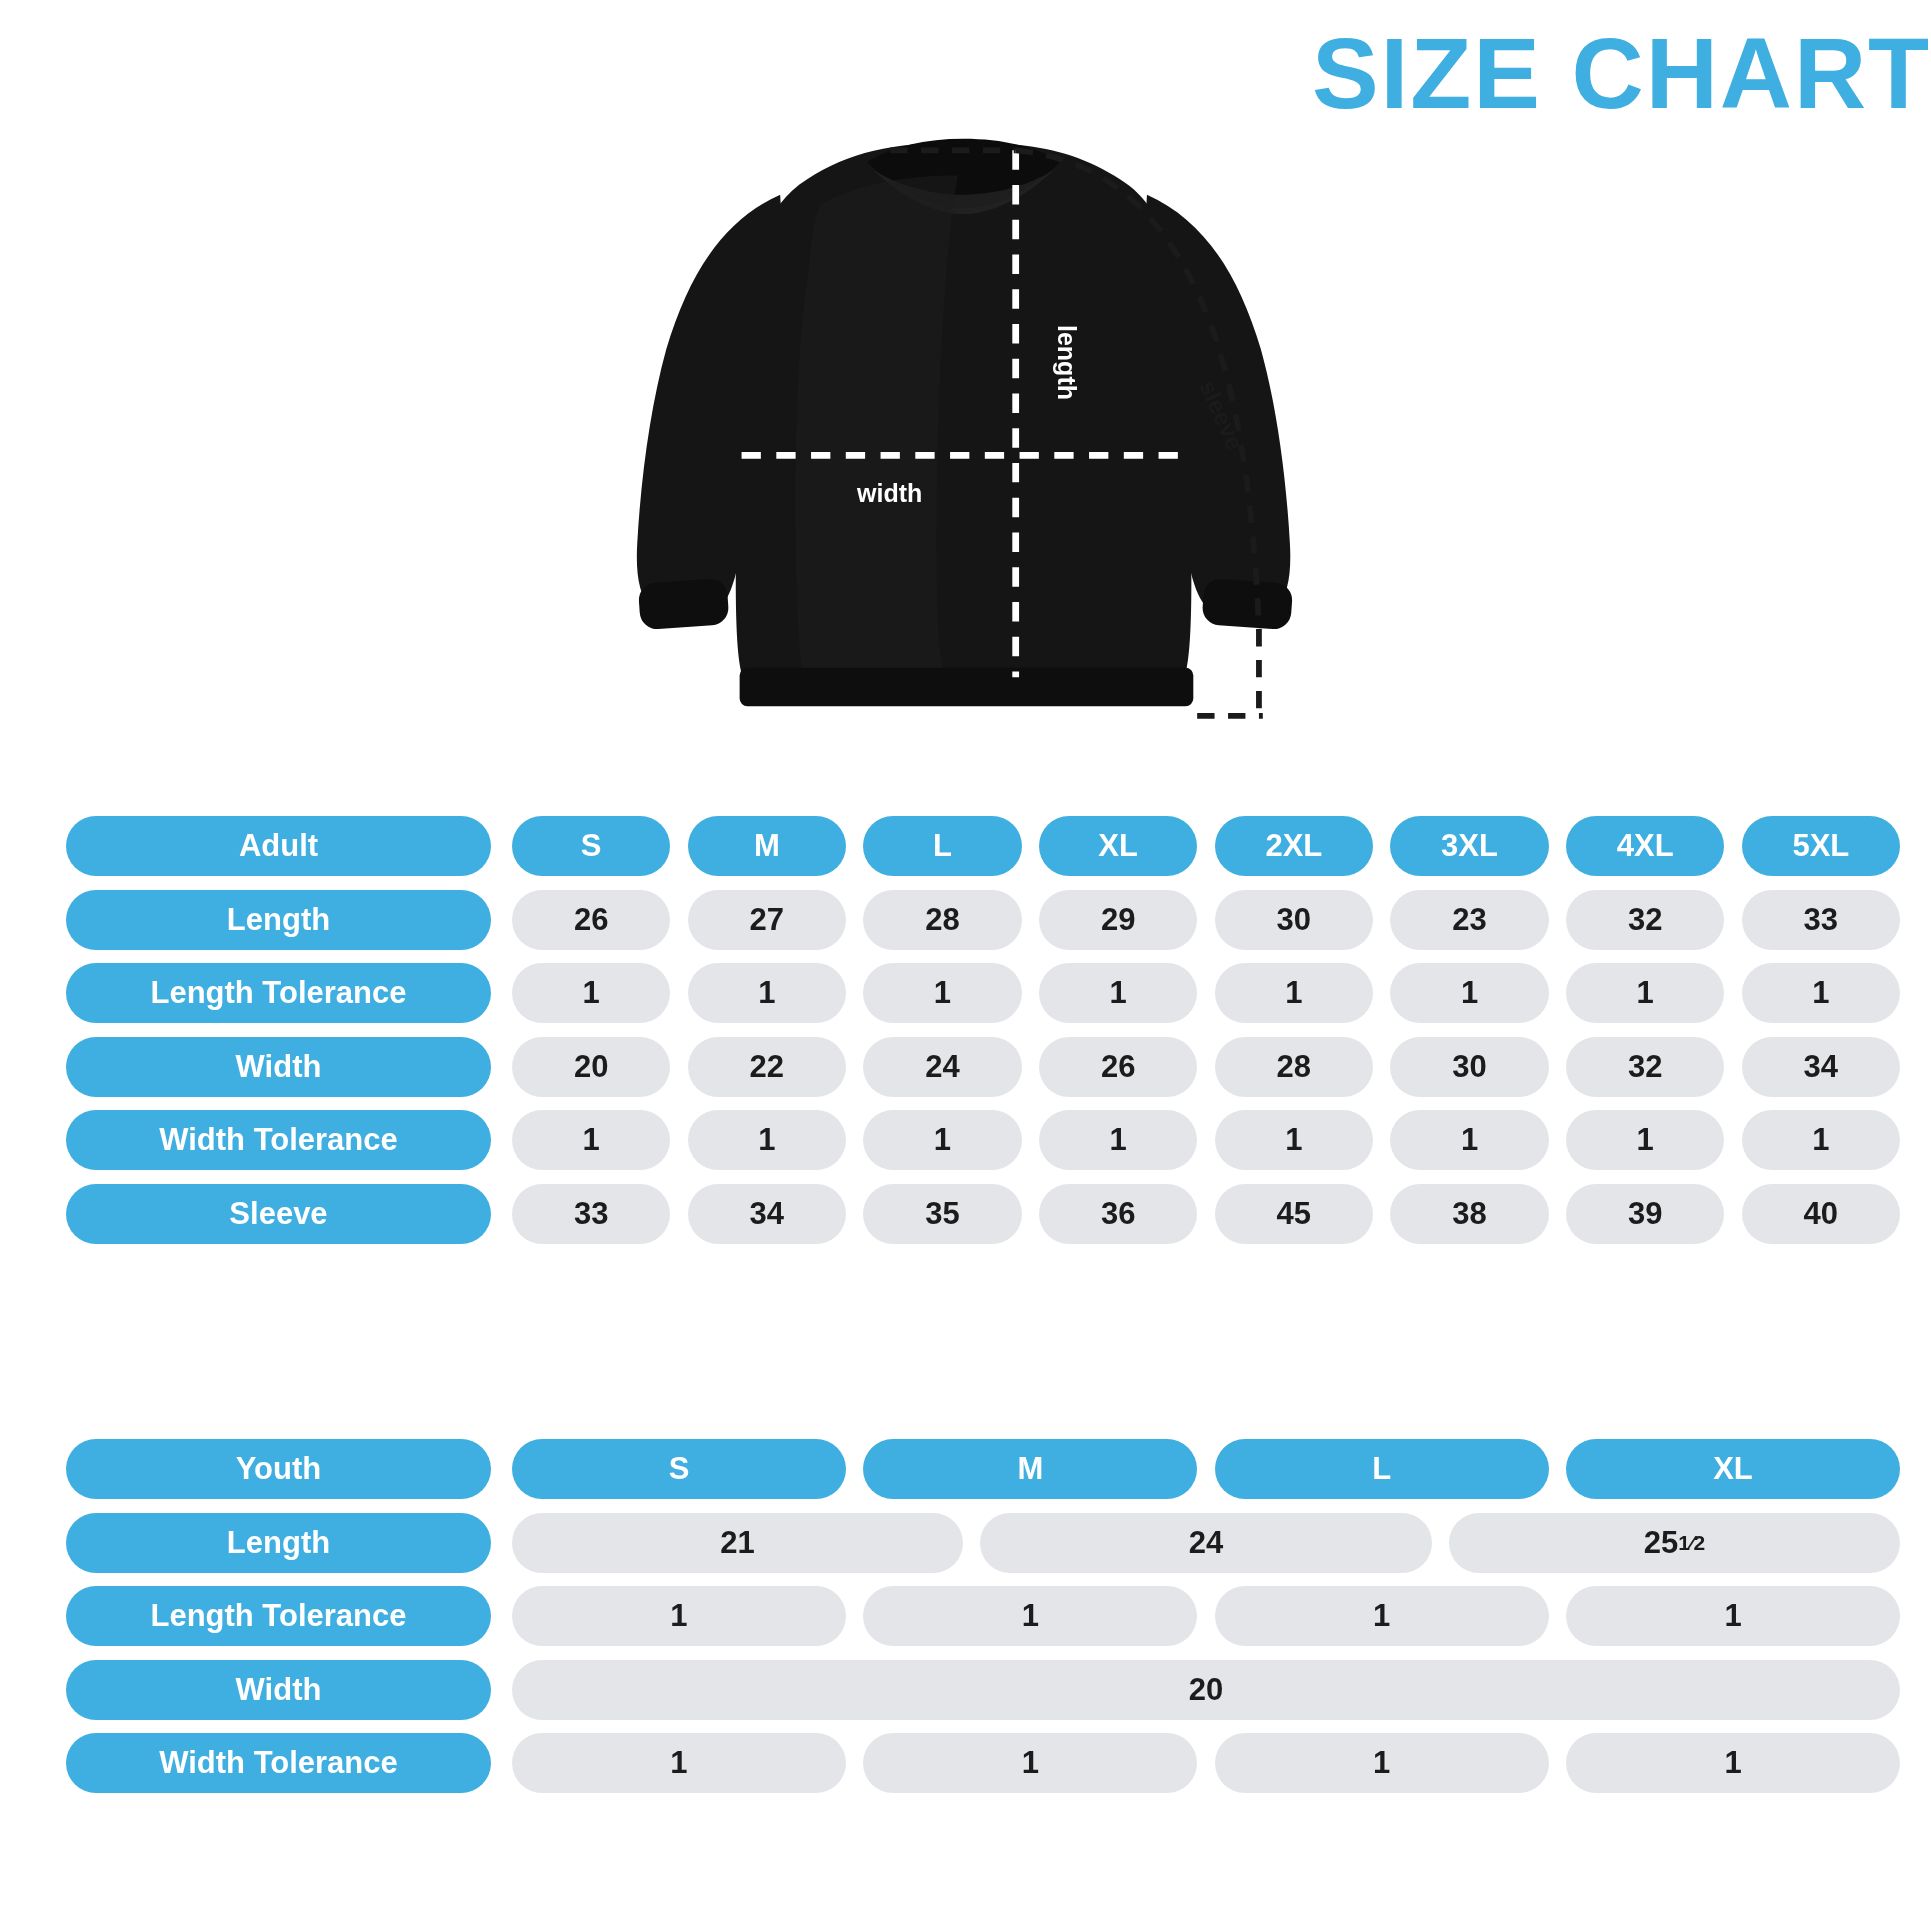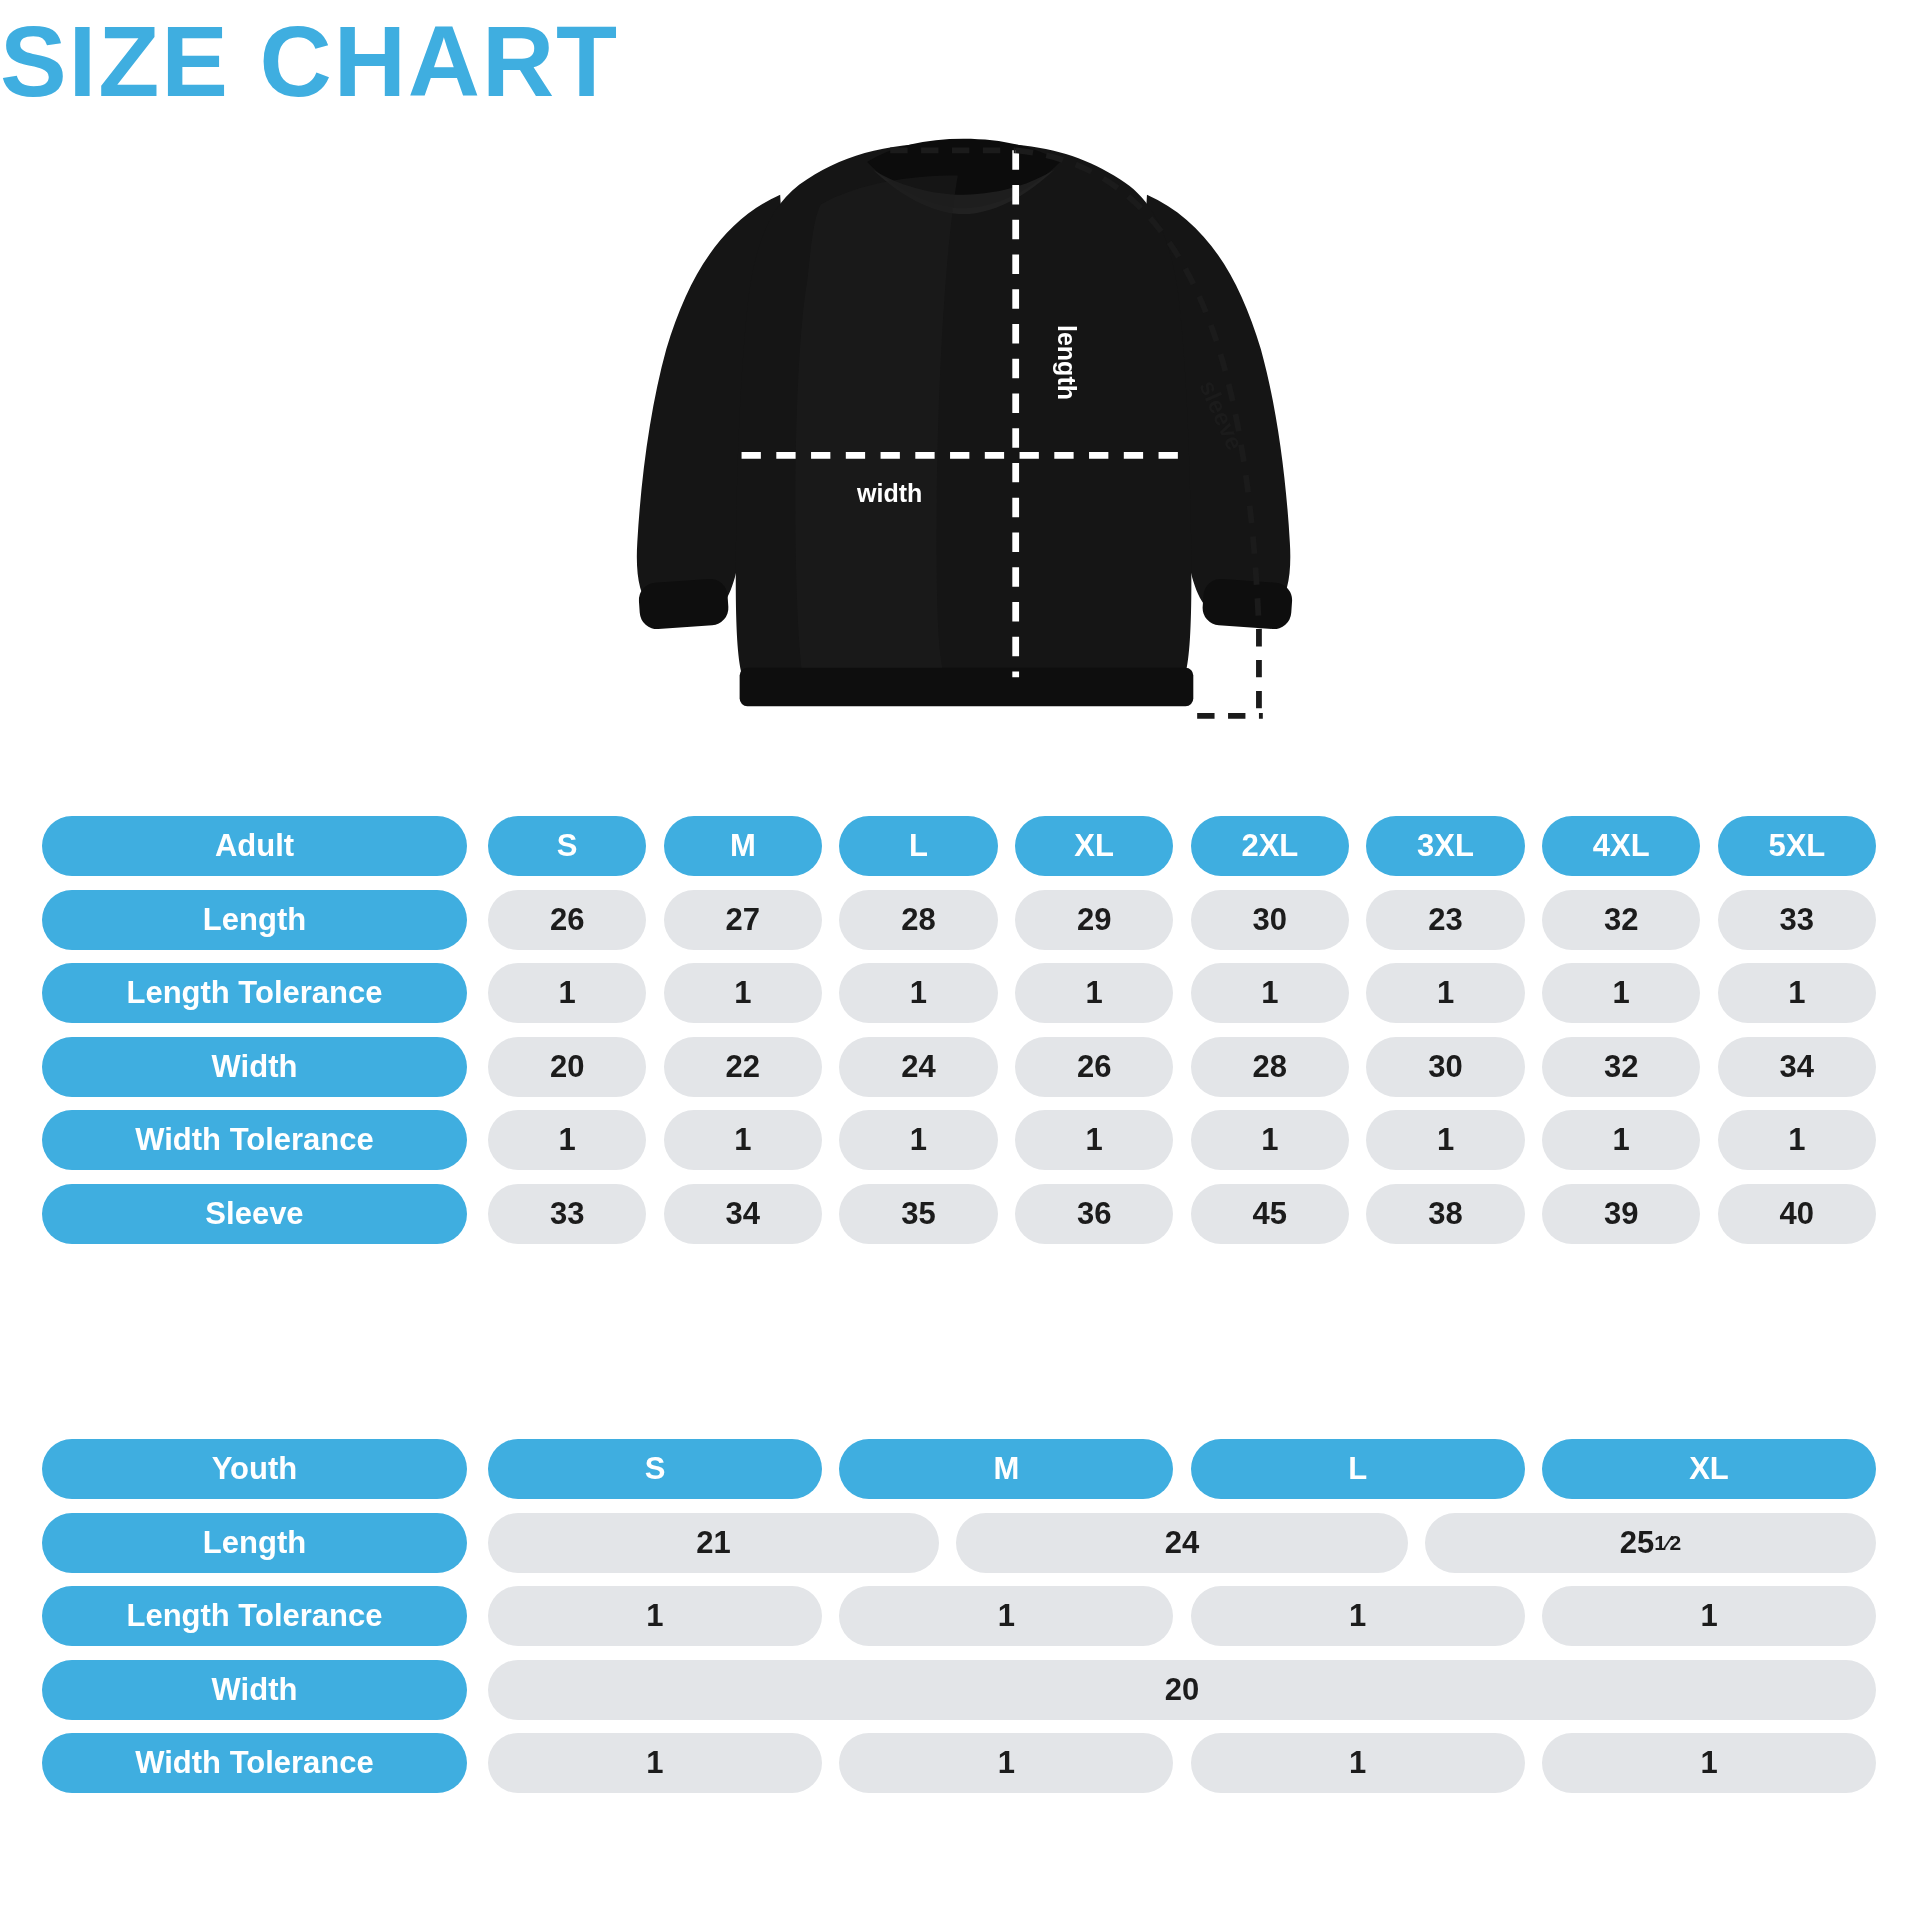--- a/index.html
+++ b/index.html
@@ -12,22 +12,22 @@
   #page {
     position: relative;
     width: 1931px; height: 1931px;
     background: #ffffff;
     overflow: hidden;
   }
 
   
   .title {
     position: absolute;
-    top: 6px; left: 0; right: 0;
-    text-align: left;
+    top: 18px; left: 0; right: 0;
+    text-align: right;
     font-size: 100px;
     font-weight: bold;
     letter-spacing: 1.9px;
     color: #3FAEE0;
     line-height: 1.1;
   }
 
   
   .garment-wrap {
     position: absolute;
@@ -54,21 +54,21 @@
     left: 601px; top: 249px;
     color: #1b1b1b;
     transform: rotate(66deg);
     transform-origin: left top;
     font-size: 24px;
   }
 
   
   .table {
     position: absolute;
-    left: 42px;
+    left: 66px;
     width: 1834px;
   }
   .table.adult { top: 816px; }
   .table.youth { top: 1439px; }
 
   .row {
     display: flex;
     align-items: stretch;
     margin-bottom: 13.5px;
     height: 60px;

